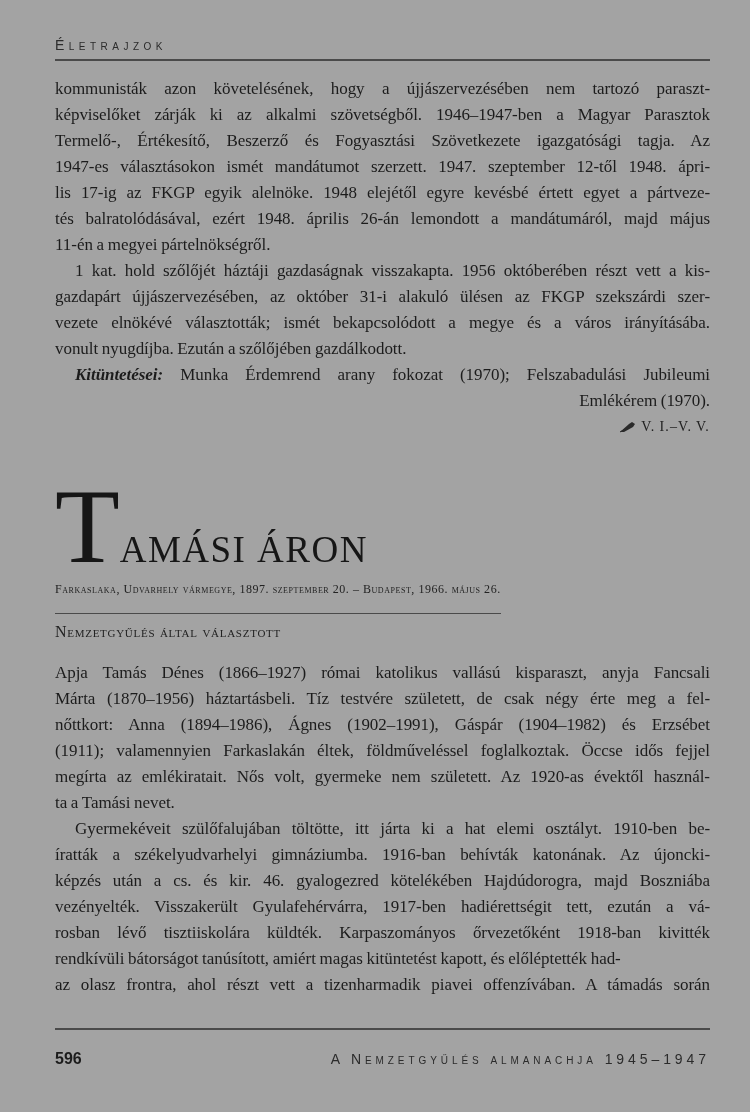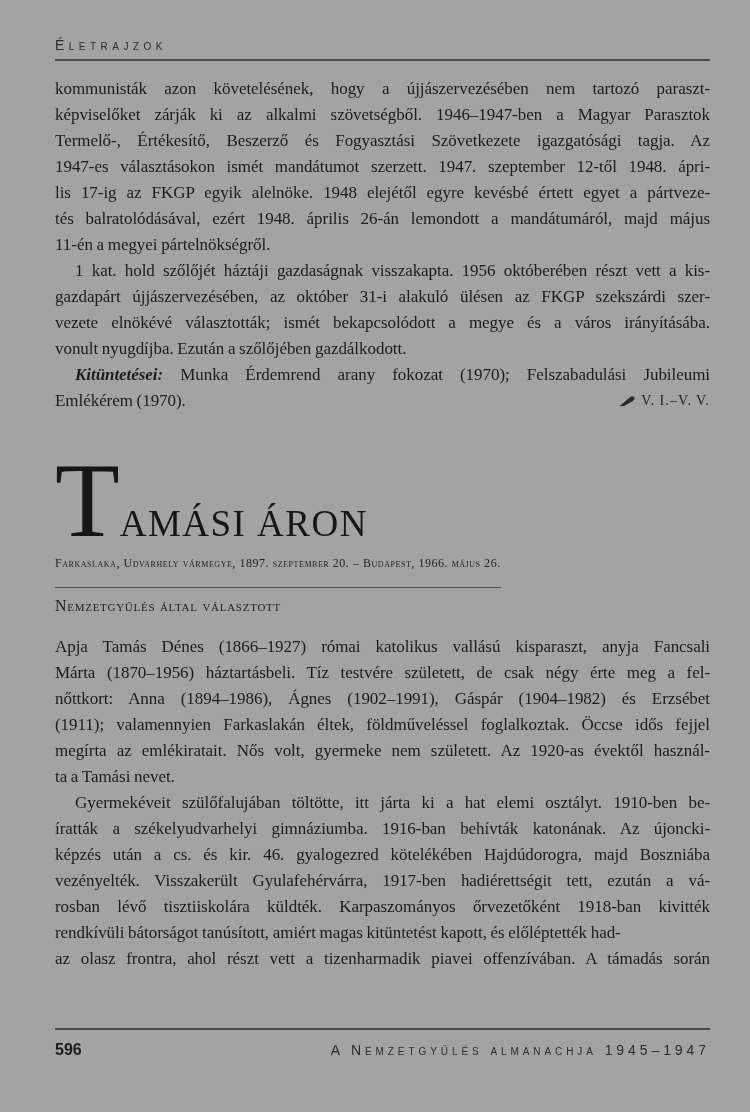--- a/index.html
+++ b/index.html
@@ -32,21 +32,21 @@
     white-space: nowrap;
     overflow: hidden;
     word-spacing: -0.5px;
     letter-spacing: -0.05px;
   }
   .line.just { text-align: justify; text-align-last: justify; }
   .para.indent .line:first-child { text-indent: 20px; }
   .italic { font-style: italic; font-weight: bold; }
 
   .awards-line2 {
-    display: flex; justify-content: space-between; align-items: flex-end;
+    display: flex; justify-content: space-between; align-items: flex-end; flex-direction: column;
   }
   .signature {
     font-size: 14px; letter-spacing: 0.08em; color: #222;
     display: inline-flex; align-items: center; gap: 5px;
   }
 
   
   .entry-heading { margin-top: 48px; }
   .entry-name { display: flex; align-items: baseline; height: 78px; }
   .drop-cap { font-size: 106px; line-height: 78px; color: #161616; }
@@ -67,21 +67,21 @@
     font-size: 16px;
     letter-spacing: 0.045em;
     color: #222;
   }
   .entry-body { margin-top: 19px; }
 
   
   .page-footer {
     position: absolute; left: 55px; right: 40px; top: 1028px;
     border-top: 2px solid #4a4a4a;
-    padding-top: 11px;
+    padding-top: 20px;
     display: flex; justify-content: space-between; align-items: baseline;
   }
   .page-number {
     font-family: "Liberation Sans", sans-serif;
     font-weight: bold; font-size: 16px; color: #1c1c1c;
   }
   .book-title {
     font-family: "Liberation Sans", sans-serif;
     font-variant: small-caps;
     font-size: 14px; letter-spacing: 0.28em; color: #2b2b2b;

